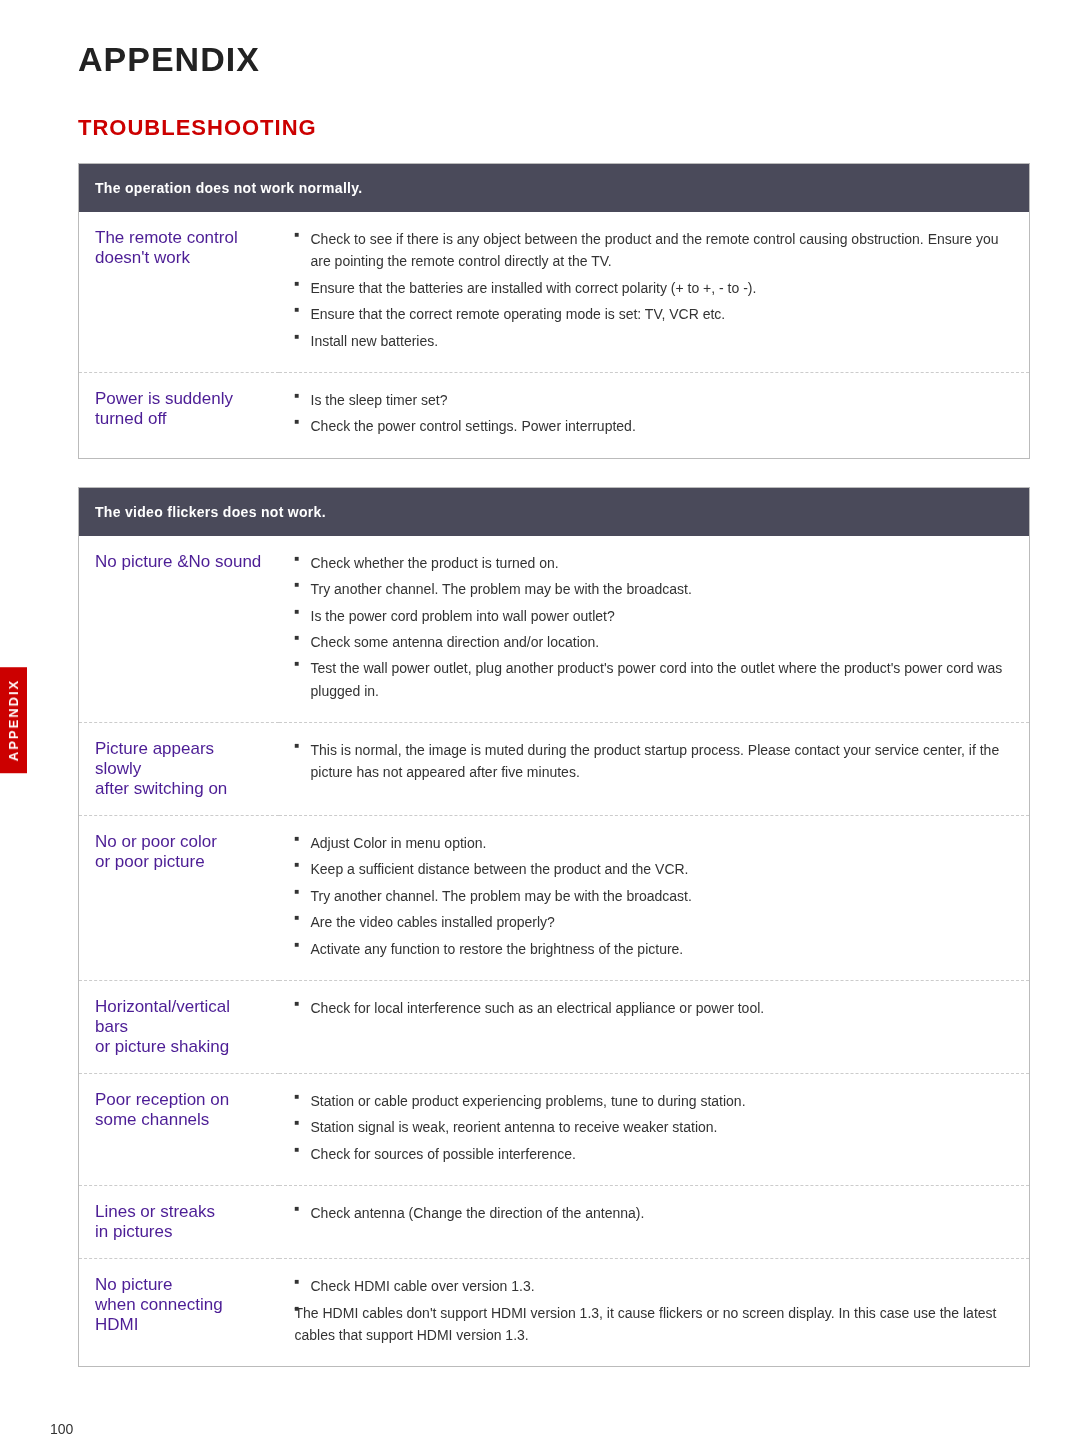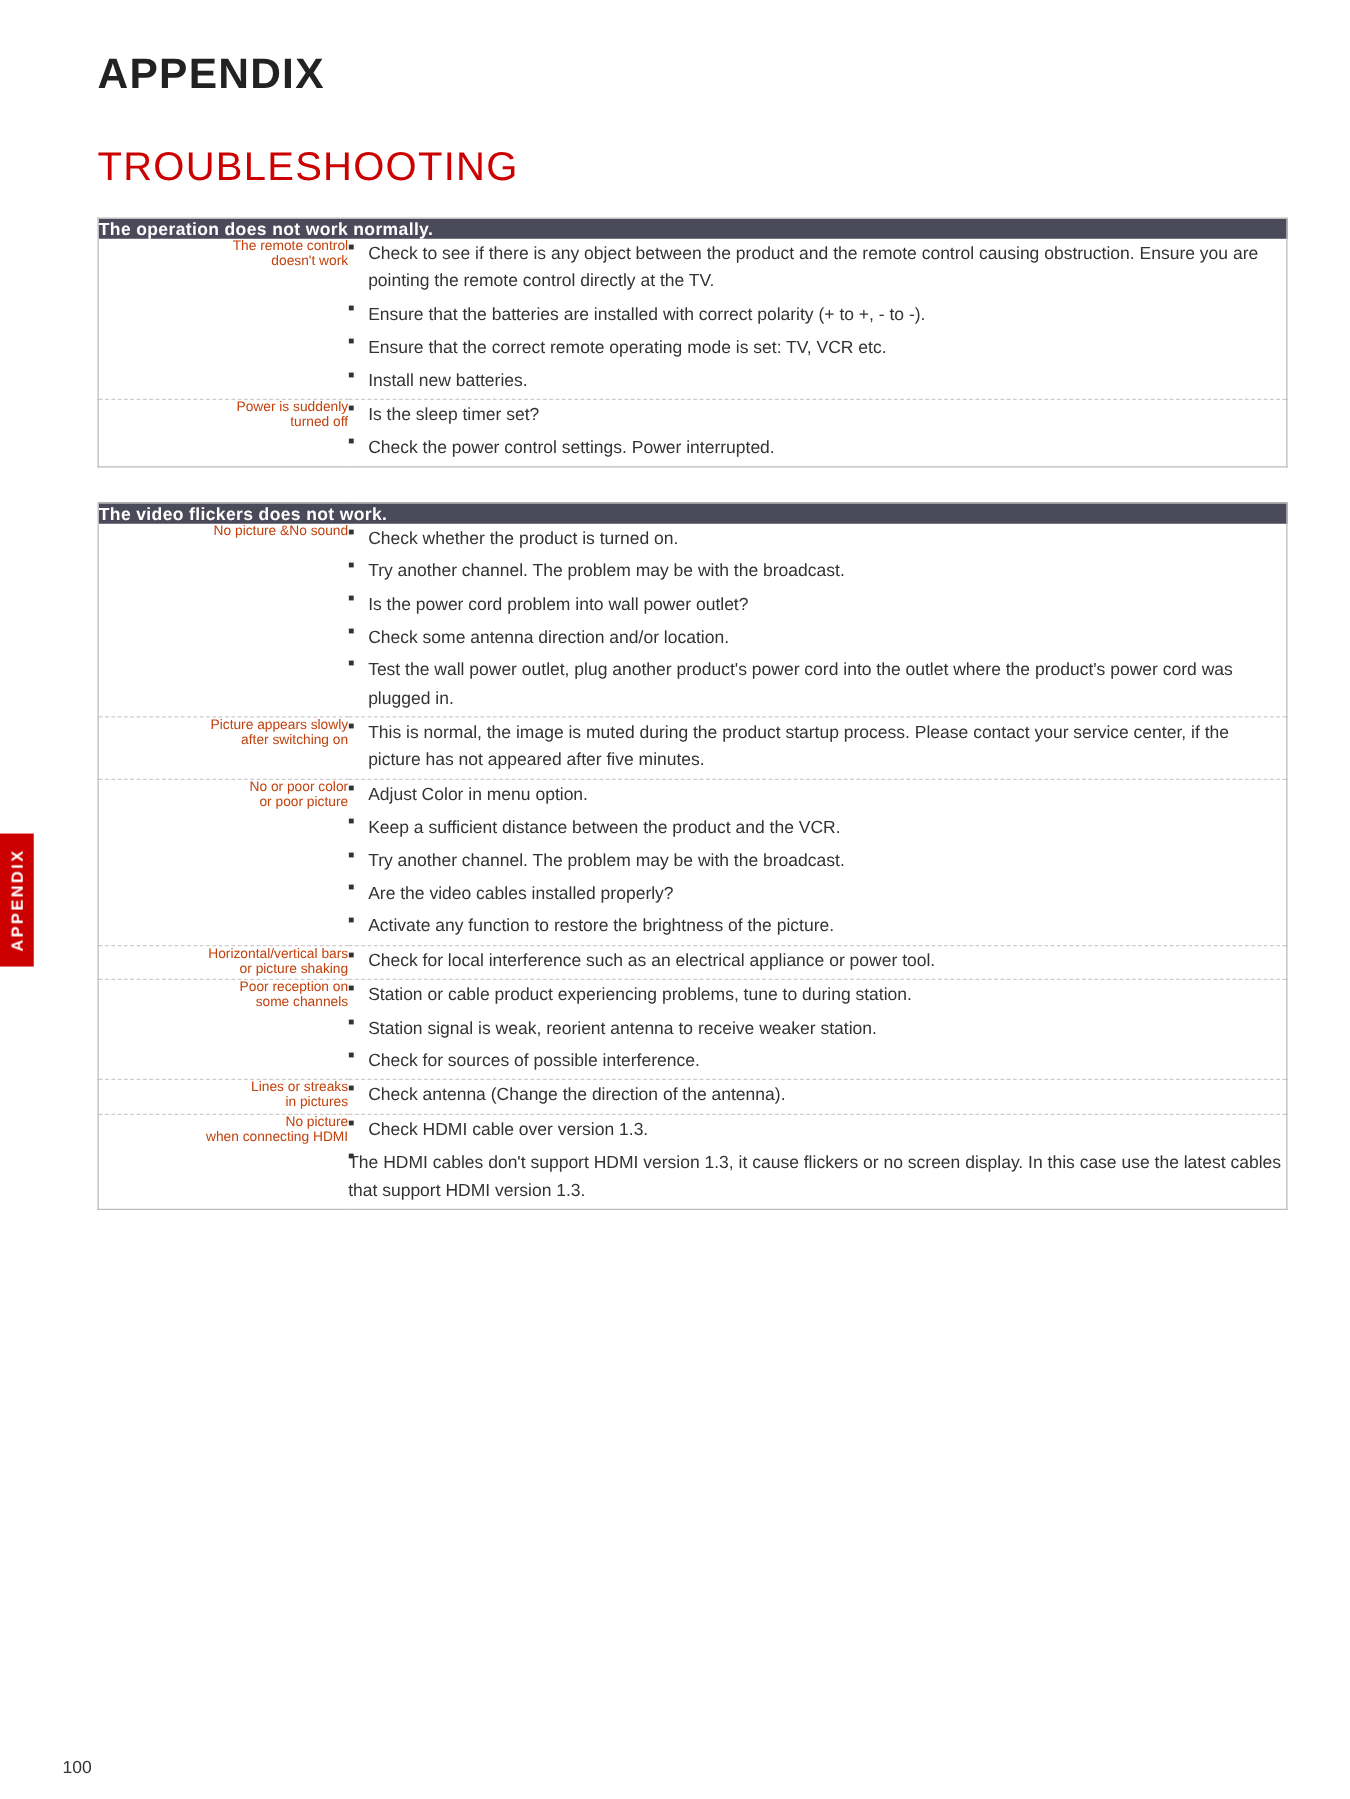--- a/index.html
+++ b/index.html
@@ -40,22 +40,22 @@
       font-size: 34px;
       font-weight: 900;
       color: #222;
       letter-spacing: 1px;
       margin-bottom: 36px;
       font-family: Arial Black, Arial, sans-serif;
     }
 
     
     .section-title {
-      font-size: 32px;
-      font-weight: 400;
+      font-size: 22px;
+      font-weight: 700;
       color: #c00;
       letter-spacing: 1px;
       margin-bottom: 22px;
     }
 
     
     .trouble-table {
       width: 100%;
       border-collapse: collapse;
       margin-bottom: 28px;
@@ -66,28 +66,28 @@
       background: #4a4a5a;
       color: #fff;
       font-size: 14px;
       font-weight: 700;
       padding: 10px 16px;
       letter-spacing: 0.3px;
     }
 
     .trouble-table td {
       vertical-align: top;
-      padding: 0;
+      padding: 16px;
     }
 
     .issue-cell {
       width: 200px;
-      text-align: right;
-      font-size: 11px;
-      color: #c2410c;
+      text-align: left;
+      font-size: 17px;
+      color: #4c1d95;
       padding: 16px 10px;
       border-bottom: 1px dashed #ccc;
       vertical-align: middle;
     }
 
     .solution-cell {
       font-size: 14px;
       color: #333;
       padding: 14px 16px;
       border-bottom: 1px dashed #ccc;

